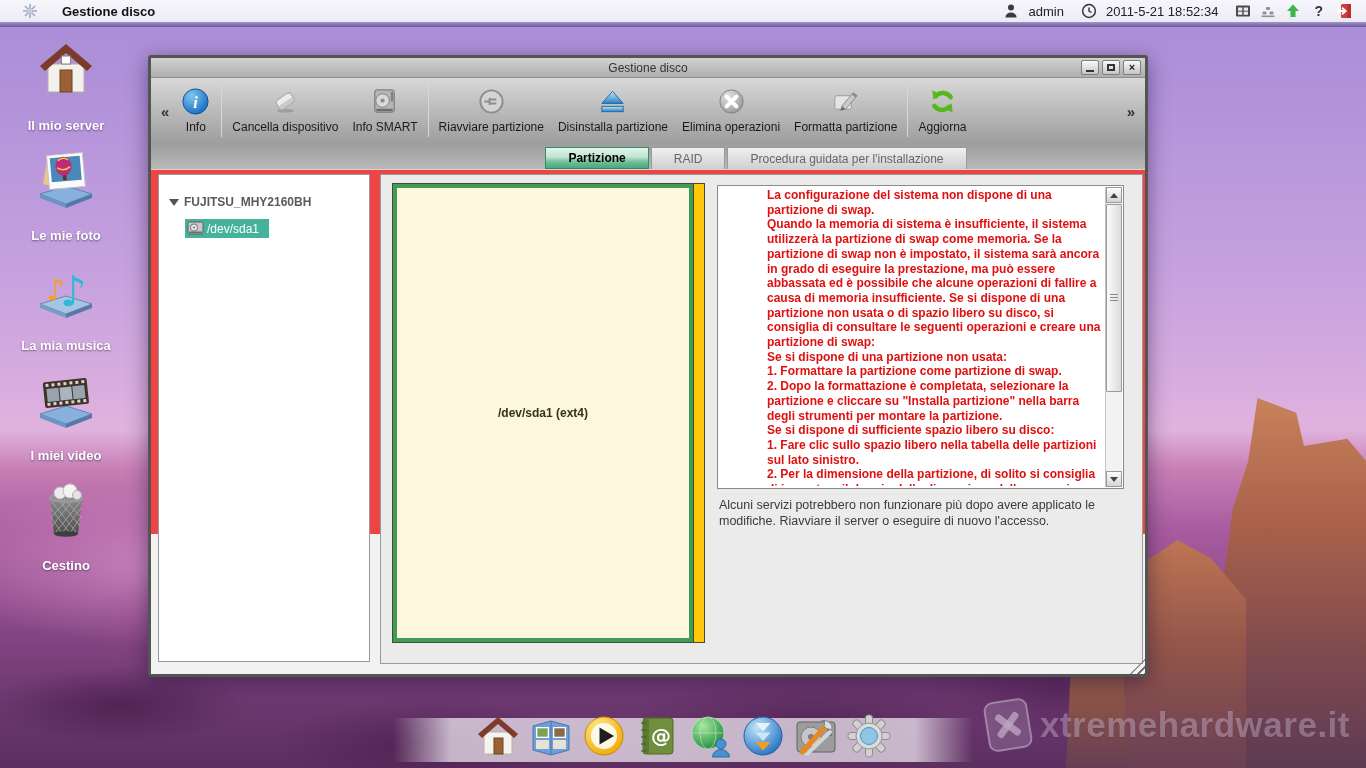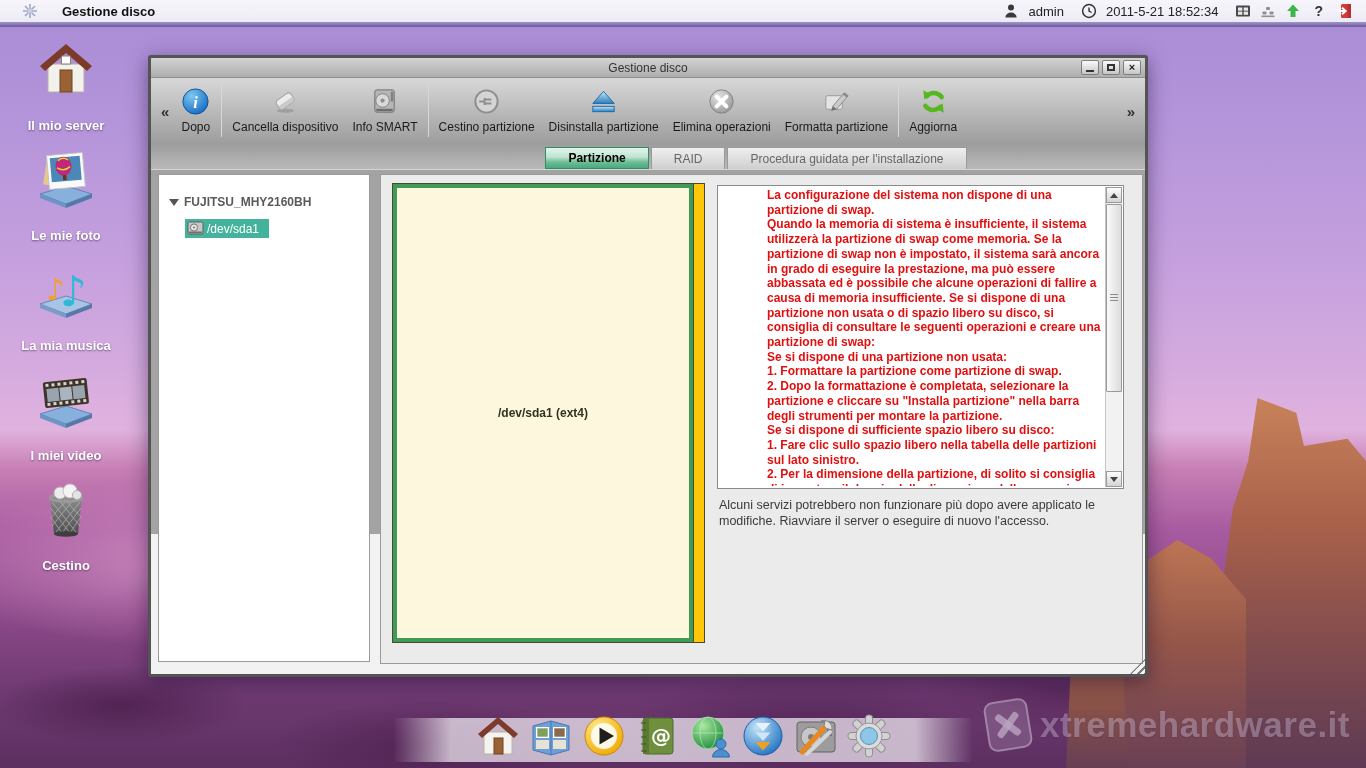--- a/index.html
+++ b/index.html
@@ -79,21 +79,21 @@
   .tabrow { height:26px; background:linear-gradient(180deg,#9d9d9d,#b9b9b9);
     display:flex; align-items:flex-end; justify-content:center; border-bottom:1px solid #d5d5d5; }
   .tabset { display:flex; gap:2px; transform:translateX(108px); }
   .tab { height:22px; padding:0 22px; display:flex; align-items:center; font-size:12px;
     background:linear-gradient(180deg,#f0f0f0,#cfcfcf); border:1px solid #9a9a9a;
     border-bottom:none; color:#666; cursor:pointer; }
   .tab.active { background:linear-gradient(180deg,#e2f5ea 0%,#bfe5d2 45%,#6fbd97 70%,#4aa87f 100%);
     border:1px solid #2f8e68; font-weight:bold; color:#000; }
 
   
-  .content { position:relative; height:364px; background:#a3a3a3; }
+  .content { position:relative; height:364px; background:#ef4444; }
   .tree-panel { position:absolute; left:7px; top:4px; width:212px; height:488px;
     background:#fff; border:1px solid #9a9a9a; font-size:12px; }
   .tree-root { position:absolute; left:10px; top:20px; display:flex; align-items:center;
     gap:5px; color:#5a5a5a; font-weight:bold; cursor:pointer; }
   .caret-down { width:0; height:0; border-left:5px solid transparent; border-right:5px solid transparent;
     border-top:7px solid #555; }
   .tree-item { position:absolute; left:26px; top:44px; display:flex; align-items:center;
     cursor:pointer; }
   .tree-item.selected { background:#45b39c; color:#fff; padding:2px 10px 2px 2px; }
   .tree-item svg { width:17px; height:15px; margin-right:3px; }
@@ -327,21 +327,21 @@
       <svg viewBox="0 0 32 32">
         <defs>
             <radialGradient id="gInf" cx="35%" cy="28%" r="80%">
           <stop offset="0" stop-color="#7ec8f0"></stop>
               <stop offset="1" stop-color="#1268c0"></stop>
         </radialGradient>
           </defs>
         <circle cx="16" cy="16" r="13" fill="url(#gInf)" stroke="#0d569e"></circle>
         <text x="16" y="22.5" font-size="17" font-style="italic" font-weight="bold" fill="#fff" text-anchor="middle" font-family="Liberation Serif">i</text>
       </svg>
-      <span class="tb-lbl">Dopo</span>
+      <span class="tb-lbl">Info</span>
     </div>
 
     <div class="tb-sep"></div>
 
     <div class="toolbtn">
       <svg viewBox="0 0 32 32">
         <ellipse cx="16" cy="25.5" rx="9" ry="2" fill="#7e7e7e" opacity=".45"></ellipse>
         <g transform="rotate(-35 16 16)">
           <rect x="7" y="10" width="18" height="11" rx="3.5" fill="#ececec" stroke="#a2a2a2"></rect>
           <rect x="7" y="16" width="18" height="5" rx="2.5" fill="#c2c2c2" opacity=".8"></rect>
@@ -361,21 +361,21 @@
       <span class="tb-lbl">Info SMART</span>
     </div>
 
     <div class="tb-sep"></div>
 
     <div class="toolbtn">
       <svg viewBox="0 0 32 32">
         <circle cx="16" cy="16" r="11.5" fill="#d4d4d4" stroke="#8e8e8e" stroke-width="2"></circle>
         <path d="M8.5 16 H14 M14 12.5 V19.5 M14 14 H21 M14 18 H21" stroke="#8e8e8e" stroke-width="2" fill="none"></path>
       </svg>
-      <span class="tb-lbl">Cestino partizione</span>
+      <span class="tb-lbl">Riavviare partizione</span>
     </div>
 
     <div class="toolbtn">
       <svg viewBox="0 0 32 32">
         <defs>
             <linearGradient id="gEj" x1="0" y1="0" x2="0" y2="1">
           <stop offset="0" stop-color="#c6e6f8"></stop>
               <stop offset="1" stop-color="#2a7fc0"></stop>
         </linearGradient>
           </defs>

